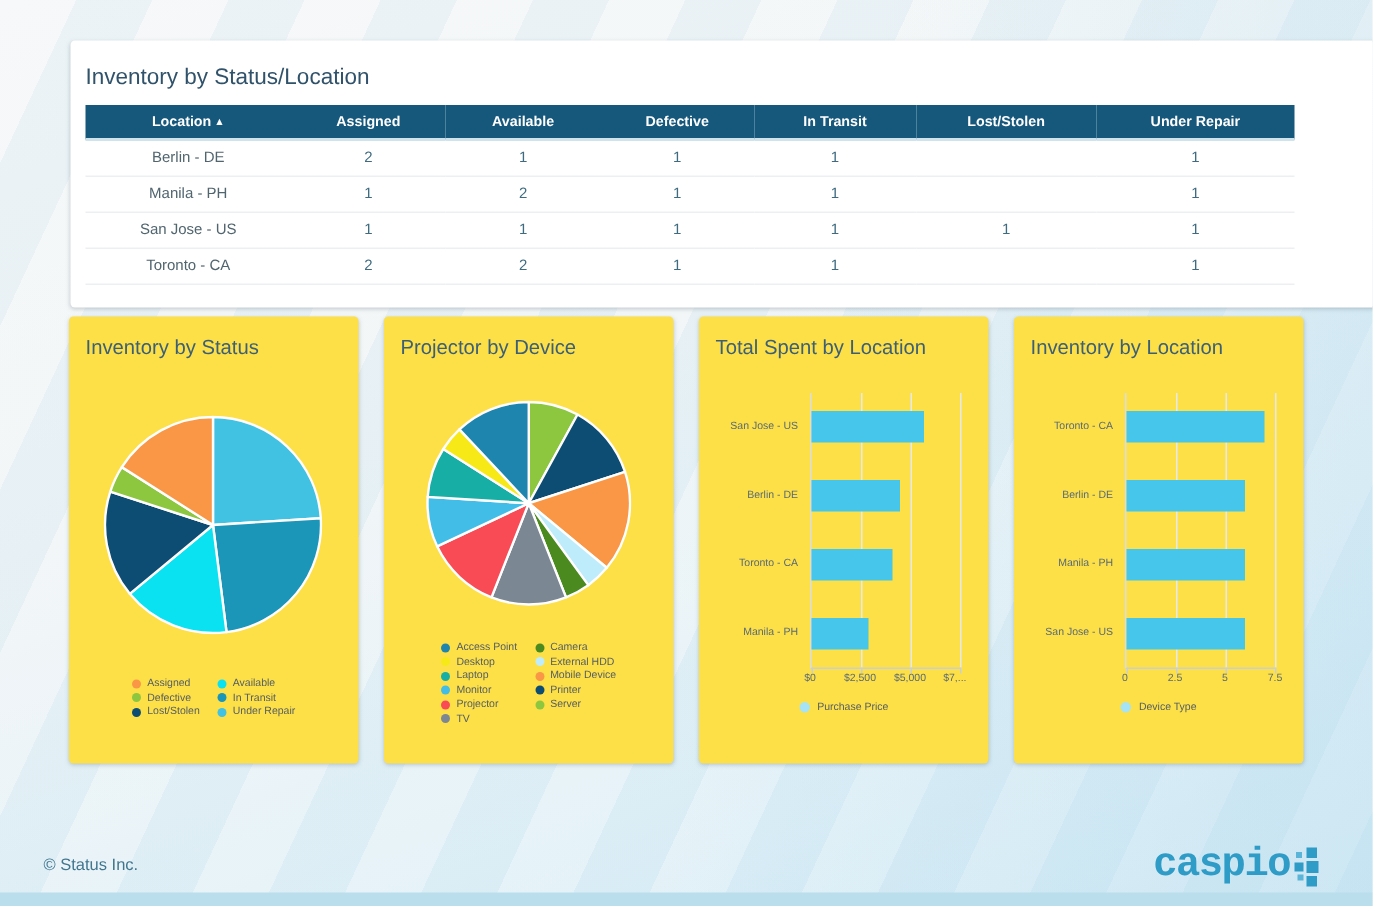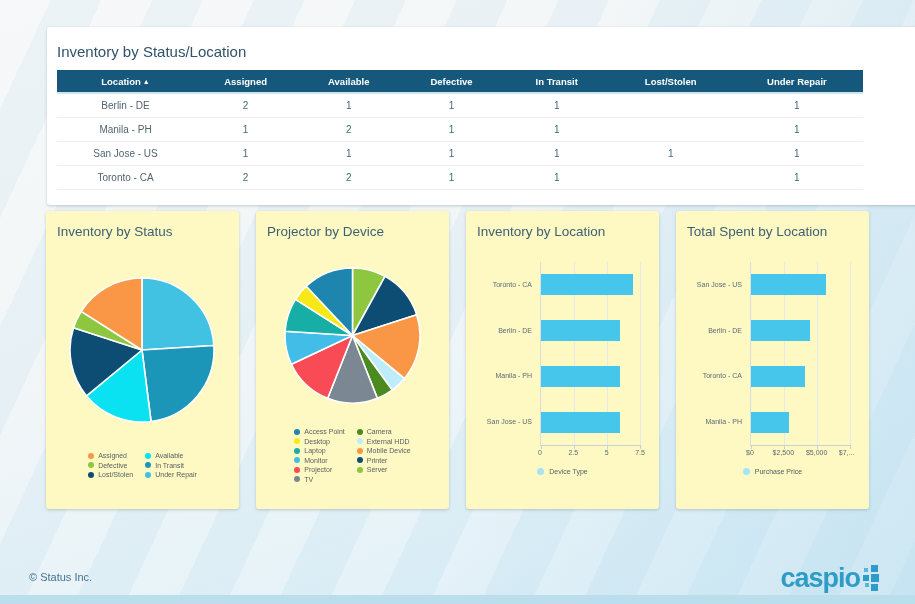--- a/index.html
+++ b/index.html
@@ -23,21 +23,21 @@
   .inv-table tbody td{
     height:23px;text-align:center;font-size:10px;color:#3E6B80;
     border-bottom:1px solid #ecf0f2;padding:0 2px;white-space:nowrap;
   }
   .inv-table tbody td.loc{color:#51656F;}
   .sort-arrow{font-size:7px;position:relative;top:-1px;}
   col.c0{width:17%}col.c1{width:12.8%}col.c2{width:12.8%}col.c3{width:12.7%}
   col.c4{width:13.4%}col.c5{width:14.9%}col.c6{width:16.4%}
   
   .panels{position:absolute;left:46px;top:211px;width:823px;height:298px;display:flex;gap:17px;}
-  .panel{flex:1;position:relative;background:#fef9c3;border-radius:3px;box-shadow:0 1px 3px rgba(100,115,130,.35);padding-left:27px;}
+  .panel{flex:1;position:relative;background:#fde047;border-radius:3px;box-shadow:0 1px 3px rgba(100,115,130,.35);padding-left:27px;}
   .panel-title{position:absolute;top:13px;left:11px;font-size:13.5px;color:#3D5F75;white-space:nowrap;}
   
   #pie0{position:absolute;top:66px;left:23px;}
   #pie1{position:absolute;top:56px;left:28px;}
   .pie-legend{position:absolute;left:0;right:0;display:grid;grid-template-columns:auto auto;
     justify-content:center;column-gap:12px;row-gap:2.5px;}
   #legend0{top:241px;}
   #legend1{top:217px;}
   .lg-item{display:flex;align-items:center;gap:4px;font-size:7px;color:#555e63;line-height:7px;}
   .lg-dot{width:6px;height:6px;border-radius:50%;flex:0 0 auto;}
@@ -53,21 +53,21 @@
   .bc-ticks{position:absolute;top:238px;left:74px;right:19px;height:10px;}
   .bc-tick-label{position:absolute;font-size:7px;color:#5a6a74;transform:translateX(-50%);white-space:nowrap;}
   .bc-tick-label.truncated{transform:translateX(-72%);}
   .bc-legend{position:absolute;top:257px;left:0;right:0;display:flex;justify-content:center;
     align-items:center;gap:5px;font-size:7px;color:#555e63;}
   .bc-legend-dot{width:7px;height:7px;border-radius:50%;}
   
   .footer{position:absolute;left:29px;right:34px;top:560px;height:34px;
     display:flex;justify-content:space-between;align-items:center;}
   .copyright{font-size:11px;color:#41768F;}
-  .logo{display:flex;align-items:flex-end;gap:3px;}
+  .logo{display:flex;align-items:center;gap:3px;font-family:Liberation Mono, monospace;}
   .logo-text{font-size:27px;font-weight:bold;color:#2E9CC6;letter-spacing:-1px;line-height:26px;}
   .logo-mark{position:relative;width:18px;height:26px;margin-top:2px;}
   .logo-mark div{position:absolute;background:#2E9CC6;}
   .logo-mark .sq1{left:1px;top:3px;width:4px;height:4px;background:#5BB5D8;}
   .logo-mark .sq2{left:8px;top:0;width:7px;height:7px;}
   .logo-mark .sq3{left:0;top:10px;width:6px;height:6px;}
   .logo-mark .sq4{left:8px;top:9px;width:8px;height:8px;}
   .logo-mark .sq5{left:2px;top:18px;width:4px;height:4px;background:#5BB5D8;}
   .logo-mark .sq6{left:8px;top:19px;width:7px;height:7px;}
   .bottom-strip{position:absolute;left:0;bottom:0;width:100%;height:9px;background:#badeec;}
@@ -233,20 +233,55 @@
           <span class="lg-dot" style="background: rgb(141, 198, 63);"></span>
           <span>Server</span>
         </div>
         <div class="lg-item">
           <span class="lg-dot" style="background: rgb(124, 135, 148);"></span>
           <span>TV</span>
         </div>
       </div>
   </div>
   <div class="panel">
+    <div class="panel-title">Total Spent by Location</div>
+    <div id="bar3"></div>
+  <div class="bc">
+        <div class="bc-labels">
+          <div class="bc-label" style="top: 18.9px;">San Jose - US</div>
+          <div class="bc-label" style="top: 64.6px;">Berlin - DE</div>
+          <div class="bc-label" style="top: 110.4px;">Toronto - CA</div>
+          <div class="bc-label" style="top: 156.1px;">Manila - PH</div>
+        </div>
+        <div class="bc-plot">
+          <div class="tickmark" style="left: 0%;"></div>
+          <div class="gridline" style="left: 33.3333%;"></div>
+          <div class="tickmark" style="left: 33.3333%;"></div>
+          <div class="gridline" style="left: 66.6667%;"></div>
+          <div class="tickmark" style="left: 66.6667%;"></div>
+          <div class="gridline" style="left: 100%;"></div>
+          <div class="tickmark" style="left: 100%;"></div>
+          <div class="bar" style="top: 12.4px; width: 76%; background: rgb(69, 198, 234);"></div>
+          <div class="bar" style="top: 58.1px; width: 59.6%; background: rgb(69, 198, 234);"></div>
+          <div class="bar" style="top: 103.9px; width: 54.5333%; background: rgb(69, 198, 234);"></div>
+          <div class="bar" style="top: 149.6px; width: 38.1333%; background: rgb(69, 198, 234);"></div>
+        </div>
+      </div>
+      <div class="bc-ticks">
+        <span class="bc-tick-label" style="left: 0%;">$0</span>
+        <span class="bc-tick-label" style="left: 33.3333%;">$2,500</span>
+        <span class="bc-tick-label" style="left: 66.6667%;">$5,000</span>
+        <span class="bc-tick-label truncated" style="left: 100%;">$7,...</span>
+      </div>
+      <div class="bc-legend">
+        <span class="bc-legend-dot" style="background: rgb(165, 227, 245);"></span>
+        <span>Purchase Price</span>
+      </div>
+    </div>
+  <div class="panel">
     <div class="panel-title">Inventory by Location</div>
     <div id="bar2"></div>
   <div class="bc">
         <div class="bc-labels">
           <div class="bc-label" style="top: 18.9px;">Toronto - CA</div>
           <div class="bc-label" style="top: 64.6px;">Berlin - DE</div>
           <div class="bc-label" style="top: 110.4px;">Manila - PH</div>
           <div class="bc-label" style="top: 156.1px;">San Jose - US</div>
         </div>
         <div class="bc-plot">
@@ -265,55 +300,20 @@
       </div>
       <div class="bc-ticks">
         <span class="bc-tick-label" style="left: 0%;">0</span>
         <span class="bc-tick-label" style="left: 33.3333%;">2.5</span>
         <span class="bc-tick-label" style="left: 66.6667%;">5</span>
         <span class="bc-tick-label" style="left: 100%;">7.5</span>
       </div>
       <div class="bc-legend">
         <span class="bc-legend-dot" style="background: rgb(165, 227, 245);"></span>
         <span>Device Type</span>
-      </div>
-    </div>
-  <div class="panel">
-    <div class="panel-title">Total Spent by Location</div>
-    <div id="bar3"></div>
-  <div class="bc">
-        <div class="bc-labels">
-          <div class="bc-label" style="top: 18.9px;">San Jose - US</div>
-          <div class="bc-label" style="top: 64.6px;">Berlin - DE</div>
-          <div class="bc-label" style="top: 110.4px;">Toronto - CA</div>
-          <div class="bc-label" style="top: 156.1px;">Manila - PH</div>
-        </div>
-        <div class="bc-plot">
-          <div class="tickmark" style="left: 0%;"></div>
-          <div class="gridline" style="left: 33.3333%;"></div>
-          <div class="tickmark" style="left: 33.3333%;"></div>
-          <div class="gridline" style="left: 66.6667%;"></div>
-          <div class="tickmark" style="left: 66.6667%;"></div>
-          <div class="gridline" style="left: 100%;"></div>
-          <div class="tickmark" style="left: 100%;"></div>
-          <div class="bar" style="top: 12.4px; width: 76%; background: rgb(69, 198, 234);"></div>
-          <div class="bar" style="top: 58.1px; width: 59.6%; background: rgb(69, 198, 234);"></div>
-          <div class="bar" style="top: 103.9px; width: 54.5333%; background: rgb(69, 198, 234);"></div>
-          <div class="bar" style="top: 149.6px; width: 38.1333%; background: rgb(69, 198, 234);"></div>
-        </div>
-      </div>
-      <div class="bc-ticks">
-        <span class="bc-tick-label" style="left: 0%;">$0</span>
-        <span class="bc-tick-label" style="left: 33.3333%;">$2,500</span>
-        <span class="bc-tick-label" style="left: 66.6667%;">$5,000</span>
-        <span class="bc-tick-label truncated" style="left: 100%;">$7,...</span>
-      </div>
-      <div class="bc-legend">
-        <span class="bc-legend-dot" style="background: rgb(165, 227, 245);"></span>
-        <span>Purchase Price</span>
       </div>
     </div>
 </div>
 
 <div class="footer">
   <span class="copyright">© Status Inc.</span>
   <div class="logo">
     <span class="logo-text">caspio</span>
     <div class="logo-mark">
       <div class="sq1"></div>

